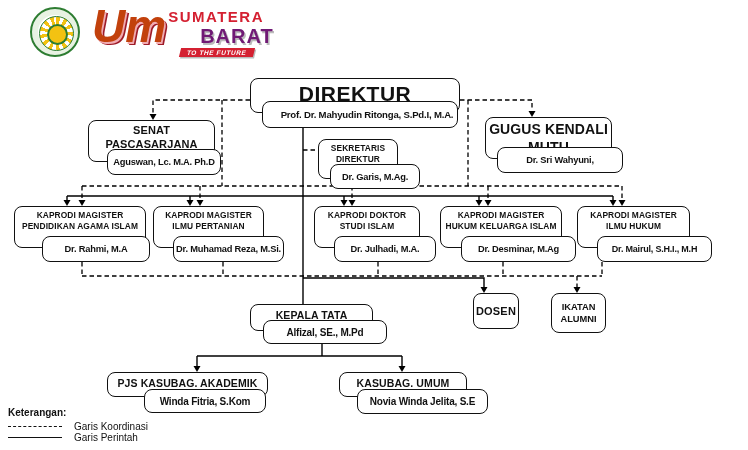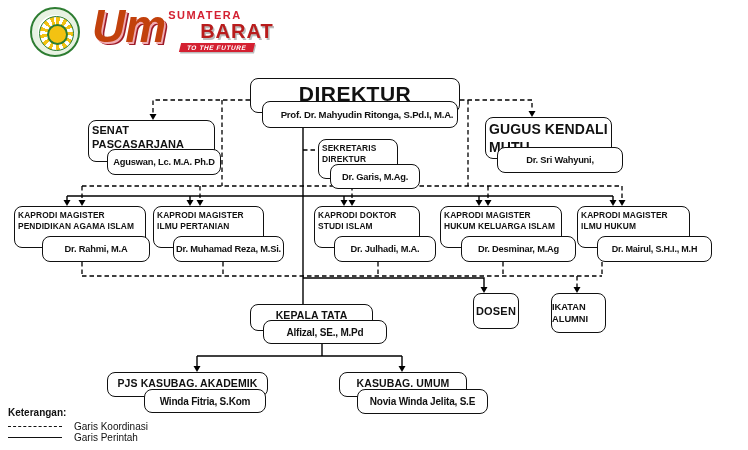--- a/index.html
+++ b/index.html
@@ -5,43 +5,43 @@
   html,body{margin:0;padding:0;background:#ffffff;}
   #canvas{
     position:relative;width:748px;height:450px;background:#ffffff;
     font-family:"Liberation Sans",sans-serif;overflow:hidden;
   }
   #lines{position:absolute;left:0;top:0;z-index:1;}
   .tbox{
     position:absolute;z-index:2;background:#ffffff;
     border:1.5px solid #111111;border-radius:8px;
     display:flex;justify-content:center;box-sizing:border-box;
-    color:#111111;font-weight:bold;text-align:left;
+    color:#111111;font-weight:bold;text-align:center;
   }
   .title{align-items:flex-start;padding:3px 3px 0 3px;font-size:8.4px;line-height:1.25;letter-spacing:0.1px;}
   .name{align-items:center;padding:0 2px;font-size:9.3px;letter-spacing:-0.2px;white-space:nowrap;z-index:3;}
   .big{font-size:21px;letter-spacing:0.5px;padding-top:2px;}
   .mid{font-size:10.5px;align-items:flex-start;padding-top:4px;}
   .single{align-items:center;font-size:11px;letter-spacing:0.2px;padding:0 1px;}
   .two{align-items:center;font-size:9.3px;line-height:1.3;}
   
   .logo{position:absolute;left:0;top:0;z-index:2;width:260px;height:60px;}
   .emblem{position:absolute;left:30px;top:7px;width:52px;height:50px;}
   .emblem-ring{position:absolute;left:0;top:0;width:46px;height:46px;border-radius:50%;
     border:2.5px solid #2e7d32;background:#ffffff;box-shadow:inset 0 0 0 6px #e8f2e3;}
   .emblem-sun{position:absolute;left:9px;top:9px;width:33px;height:33px;border-radius:50%;
     background:repeating-conic-gradient(#f3c212 0 14deg,#ffffff 14deg 28deg);border:1px solid #2e7d32;}
   .emblem-core{position:absolute;left:17px;top:17px;width:17px;height:17px;border-radius:50%;
     background:#f3c212;border:2px solid #2e7d32;}
   .umlogo{position:absolute;left:92px;top:0;display:flex;}
   .um-text{font-style:italic;font-weight:900;font-size:46px;line-height:52px;color:#c2410c;
     text-shadow:1.5px 1.5px 0 #f0aab1,3px 3px 0 #9e1b28;}
   .um-right{display:flex;flex-direction:column;margin-left:2px;margin-top:9px;}
-  .um-line1{font-weight:bold;font-size:11px;color:#d42031;letter-spacing:1.5px;line-height:1.1;}
-  .um-line2{font-weight:900;font-size:20px;color:#b91c1c;letter-spacing:1px;line-height:1.0;
+  .um-line1{font-weight:bold;font-size:15px;color:#d42031;letter-spacing:1.5px;line-height:1.1;}
+  .um-line2{font-weight:900;font-size:20px;color:#701a75;letter-spacing:1px;line-height:1.0;
     text-shadow:1.5px 1.5px 0 #bbbbbb;padding-left:32px;}
   .um-tag{background:#d42031;color:#ffffff;font-size:6.5px;font-weight:bold;padding:1px 7px;
     width:max-content;transform:skewX(-14deg);margin-top:2px;margin-left:12px;letter-spacing:0.6px;
     box-shadow:1.5px 1.5px 0 #bbbbbb;}
   
   .legend{position:absolute;left:8px;top:407px;z-index:2;font-size:10px;color:#111;}
   .legend-head{font-weight:bold;margin-bottom:3px;}
   .legend-row{display:flex;align-items:center;height:11px;}
   .key{width:54px;margin-right:12px;border-top:1.4px solid #111;}
   .key.dashed{border-top-style:dashed;}

